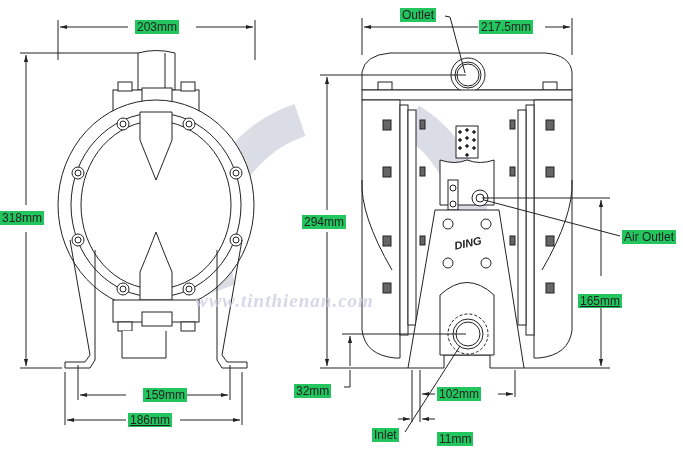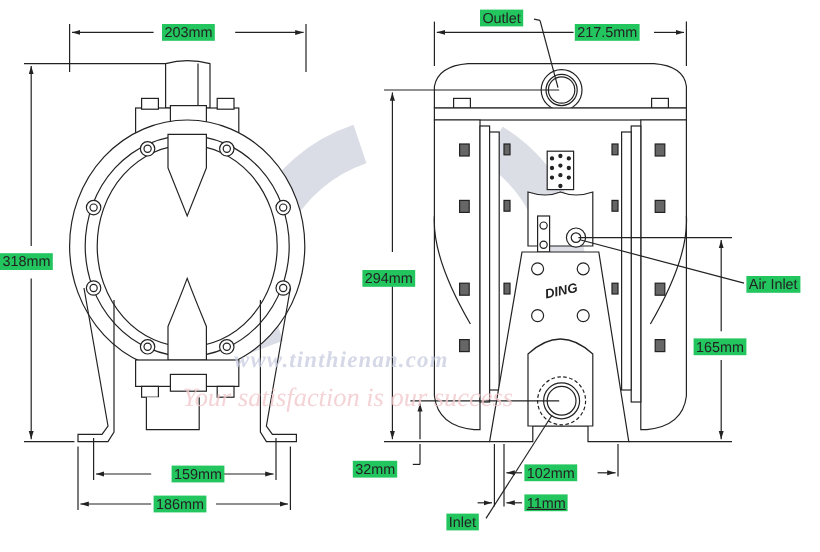--- a/index.html
+++ b/index.html
@@ -189,31 +189,30 @@
       <line x1="515" y1="370" x2="515" y2="397"></line>
       <line x1="422" y1="394" x2="435" y2="394" marker-start="url(#arr)"></line>
       <line x1="498" y1="394" x2="513" y2="394" marker-end="url(#arr)"></line>
       <line x1="398" y1="419" x2="410" y2="419" marker-end="url(#arr)"></line>
       <line x1="435" y1="419" x2="422" y2="419" marker-end="url(#arr)"></line>
       <line x1="405" y1="432" x2="460" y2="346"></line>
     </g>
   </svg>
 
   <div class="wm1">www.tinthienan.com</div>
-  <div class="wm2">Your satisfaction is our success</div>
 
   <div class="lbl nobg" style="left:452px;top:236px;font-style:italic;font-weight:bold;font-size:11px;transform:rotate(-12deg);">DING</div>
 
   <div class="lbl" style="left:135px;top:20px;text-align:right;">203mm</div>
   <div class="lbl" style="left:0px;top:211px;text-align:center;">318mm</div>
   <div class="lbl" style="left:143px;top:388px;">159mm</div>
-  <div class="lbl" style="left:128px;top:413px;">186mm</div>
+  <div class="lbl" style="left:128px;top:413px;text-decoration:underline;">186mm</div>
 
   <div class="lbl" style="left:400px;top:8px;">Outlet</div>
   <div class="lbl" style="left:479px;top:20px;">217.5mm</div>
-  <div class="lbl" style="left:302px;top:225px;">294mm</div>
-  <div class="lbl" style="left:622px;top:230px;">Air Inlet</div>
-  <div class="lbl" style="left:578px;top:282px;">165mm</div>
+  <div class="lbl" style="left:302px;top:215px;">294mm</div>
+  <div class="lbl" style="left:622px;top:230px;">Air Outlet</div>
+  <div class="lbl" style="left:578px;top:294px;text-decoration:underline;">165mm</div>
   <div class="lbl" style="left:294px;top:384px;">32mm</div>
   <div class="lbl" style="left:437px;top:387px;">102mm</div>
-  <div class="lbl" style="left:437px;top:412px;text-decoration:underline;">11mm</div>
+  <div class="lbl" style="left:437px;top:432px;">11mm</div>
   <div class="lbl" style="left:372px;top:428px;">Inlet</div>
 </div>
 
 </body></html>

